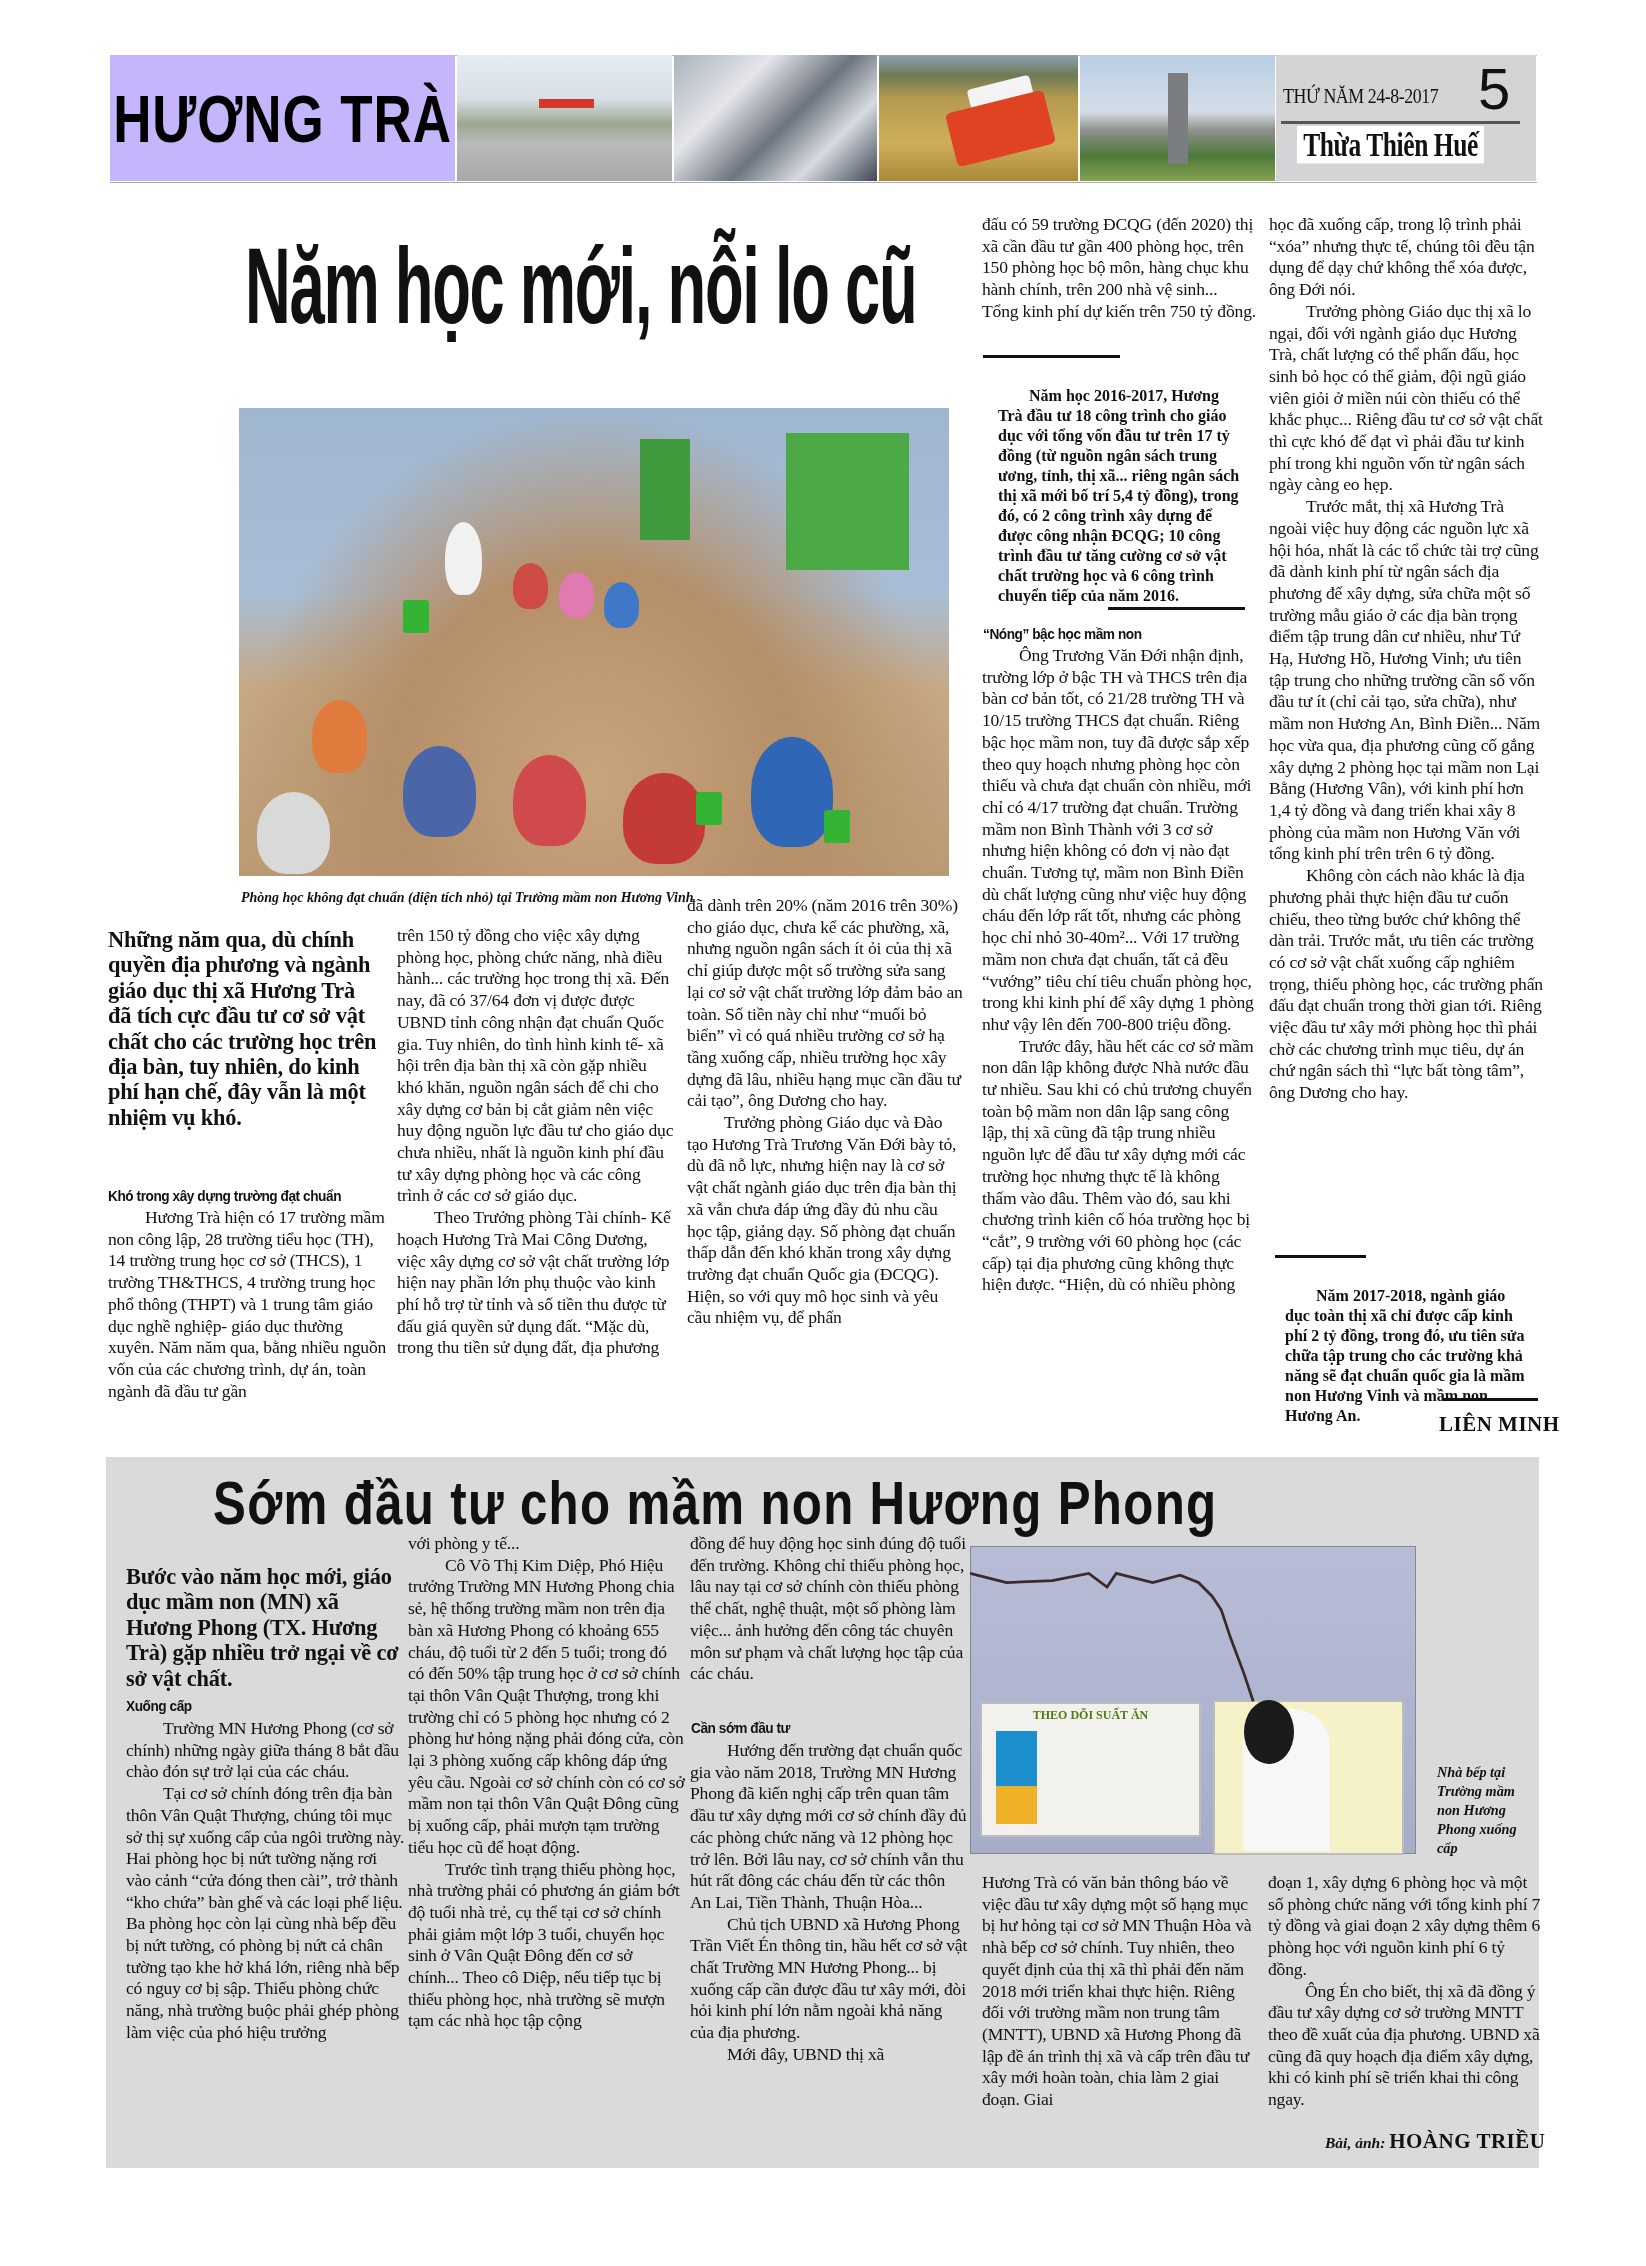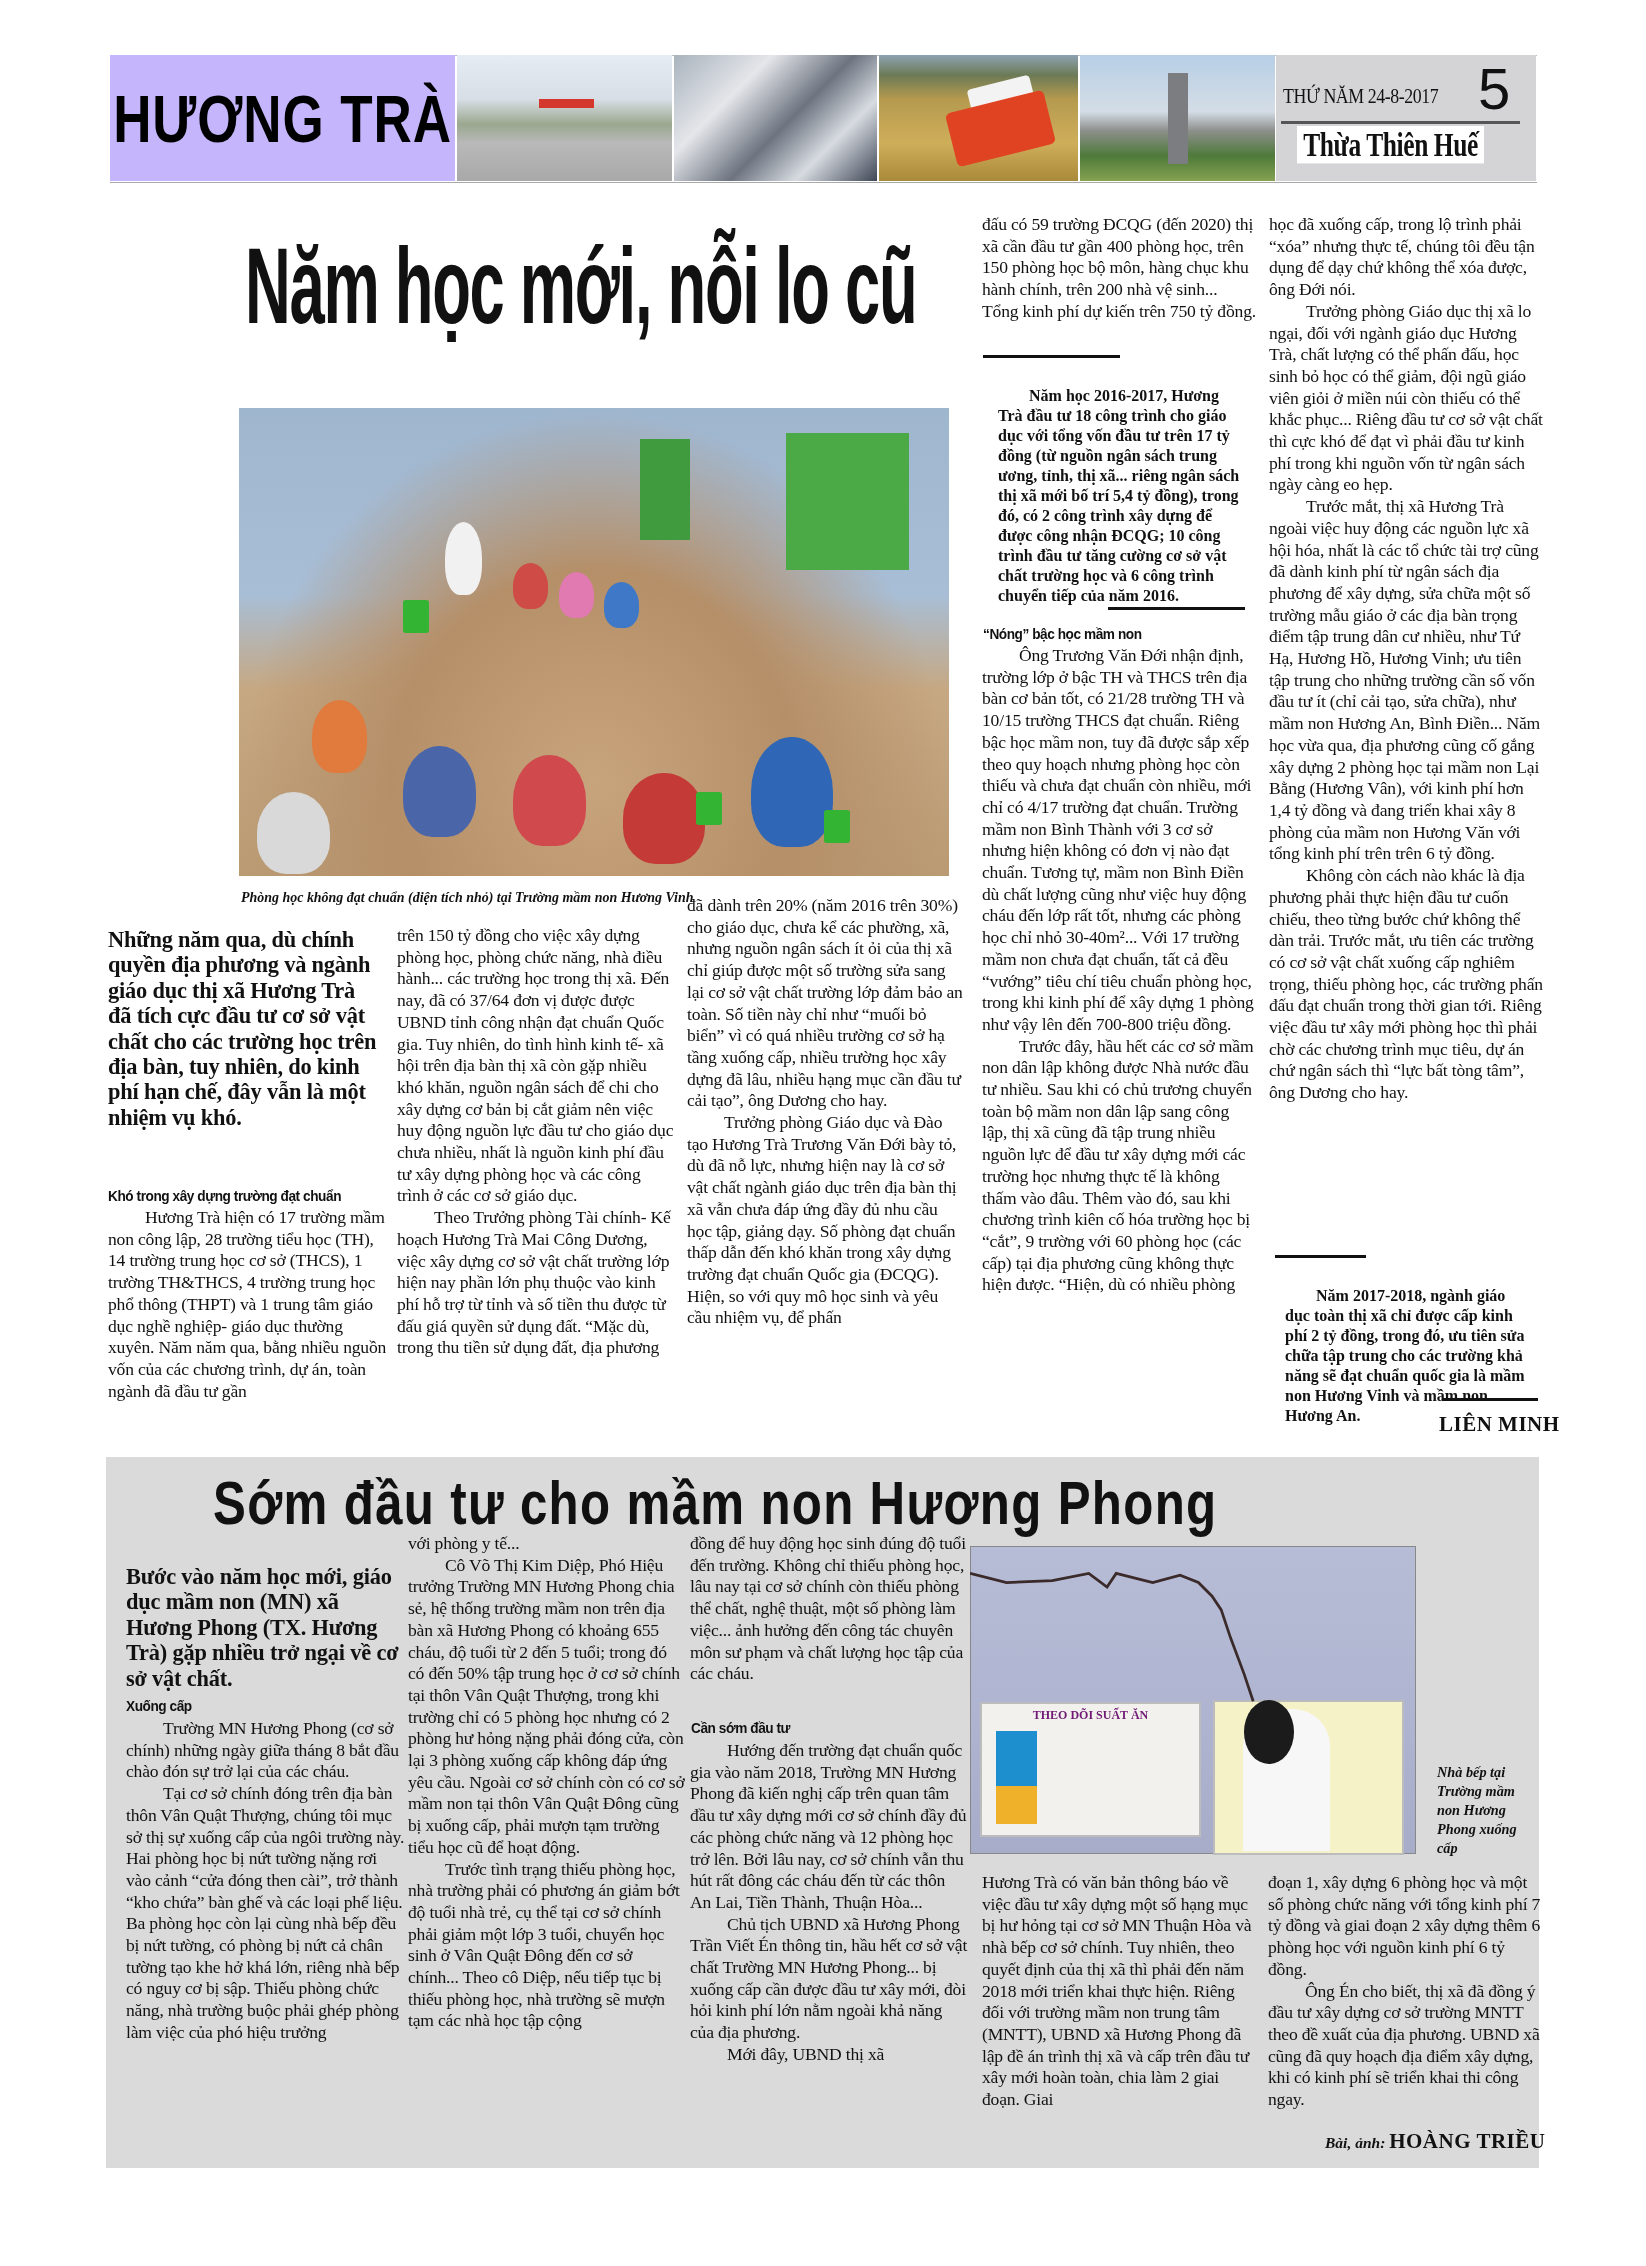--- a/index.html
+++ b/index.html
@@ -164,21 +164,21 @@
 </div>
 <div class="abs sub" style="left:691px;top:1718px;">Cần sớm đầu tư</div>
 <div class="abs col" style="left:690px;top:1740px;width:279px;">
   <p>Hướng đến trường đạt chuẩn quốc gia vào năm 2018, Trường MN Hương Phong đã kiến nghị cấp trên quan tâm đầu tư xây dựng mới cơ sở chính đầy đủ các phòng chức năng và 12 phòng học trở lên. Bởi lâu nay, cơ sở chính vẫn thu hút rất đông các cháu đến từ các thôn An Lai, Tiền Thành, Thuận Hòa...</p>
   <p>Chủ tịch UBND xã Hương Phong Trần Viết Én thông tin, hầu hết cơ sở vật chất Trường MN Hương Phong... bị xuống cấp cần được đầu tư xây mới, đòi hỏi kinh phí lớn nằm ngoài khả năng của địa phương.</p>
   <p>Mới đây, UBND thị xã</p>
 </div>
 
 <div class="abs a2-photo"></div>
 <div class="abs board1">
-  <div style="text-align:center;color:#701a75;font-weight:bold;font-size:12px;margin-top:3.7px;">THEO DÕI SUẤT ĂN</div>
+  <div style="text-align:center;color:#4d7c0f;font-weight:bold;font-size:12px;margin-top:3.7px;">THEO DÕI SUẤT ĂN</div>
   <div style="position:absolute;left:13.7px;top:27.4px;width:41px;height:55px;background:#1d8fcf;"></div>
   <div style="position:absolute;left:13.7px;top:82px;width:41px;height:38px;background:#f0b12a;"></div>
 </div>
 <div class="abs board2"></div>
 <div class="abs" style="left:1243px;top:1709px;width:87px;height:142px;background:#f7f7f7;border-radius:37px 37px 0 0;"></div>
 <div class="abs" style="left:1244px;top:1700px;width:50px;height:64px;background:#1b1b1b;border-radius:50%;"></div>
 <svg class="abs crack" viewBox="0 0 486 335">
   <path d="M0,30 L40,40 L90,38 L130,30 L150,45 L160,30 L200,40 L230,32 L250,40 L265,55 L275,70 L285,100 L300,140 L310,170" fill="none" stroke="#3a2a2a" stroke-width="3"></path>
 </svg>
 <div class="abs a2-caption">Nhà bếp tại Trường mầm non Hương Phong xuống cấp</div>

